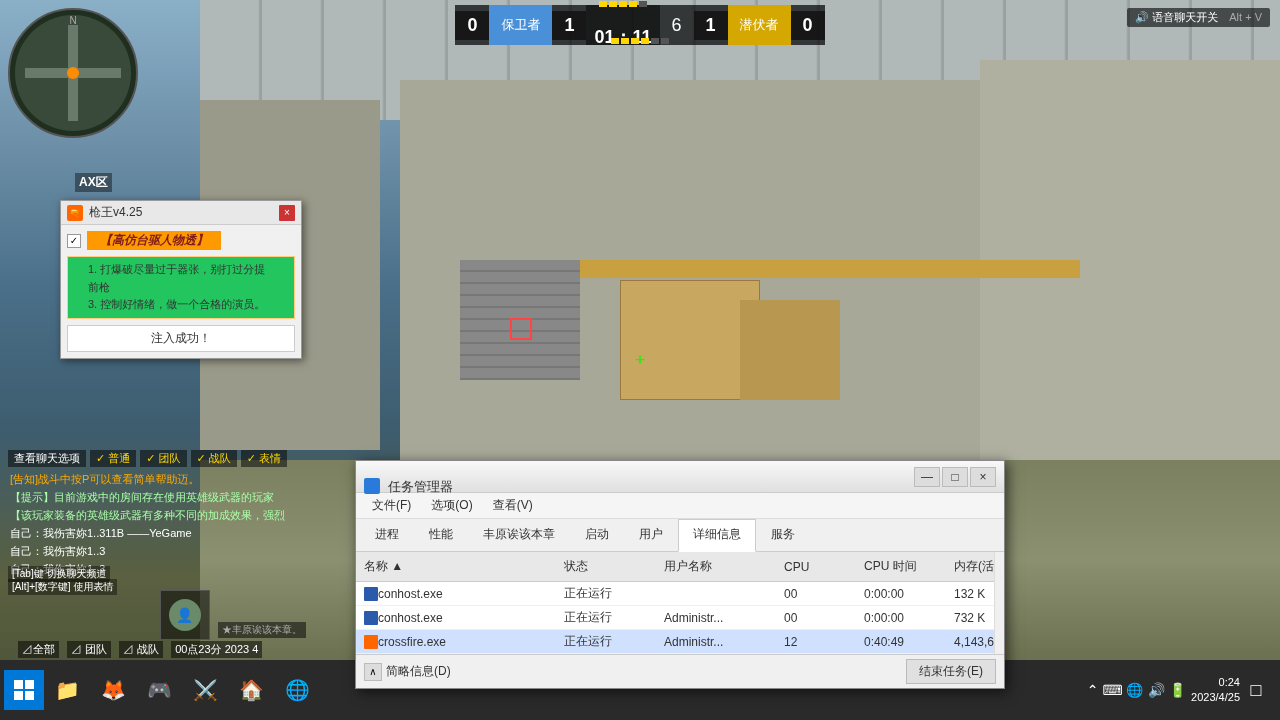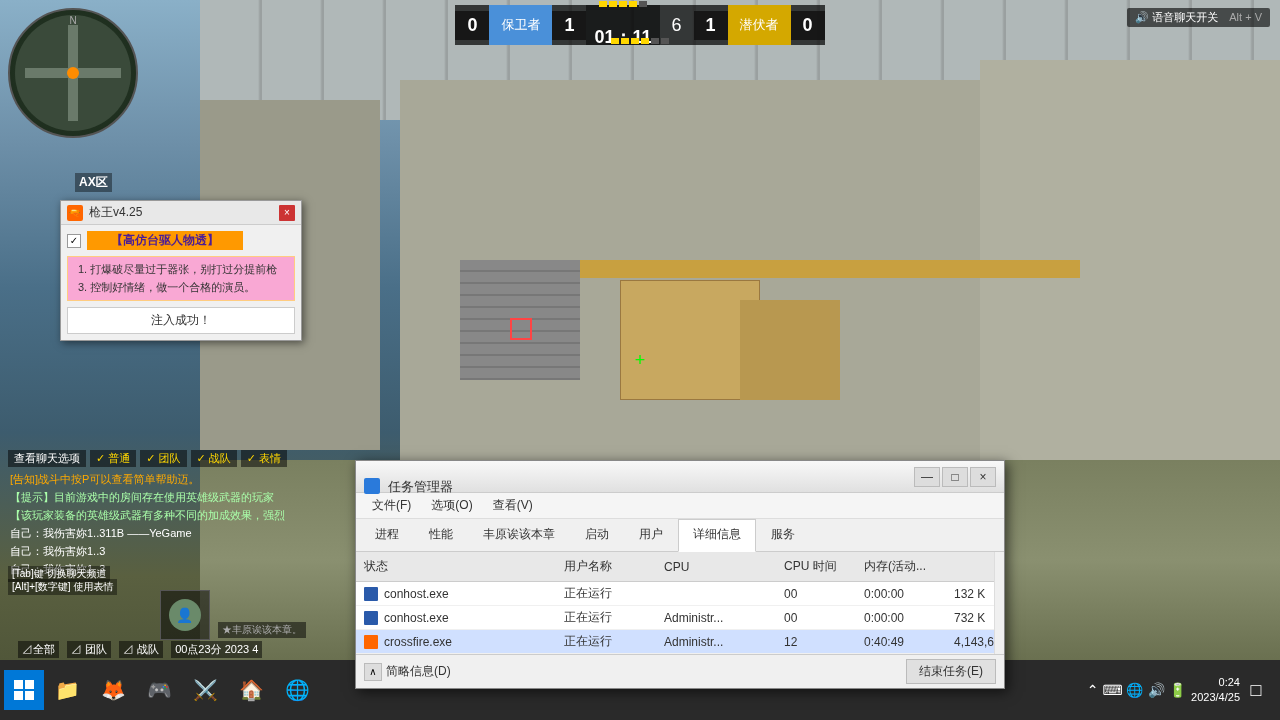--- a/index.html
+++ b/index.html
@@ -409,29 +409,30 @@
       border: 1px solid #999;
       background: #fff;
       display: flex;
       align-items: center;
       justify-content: center;
       font-size: 10px;
       cursor: pointer;
     }
     .cheat-checkbox-label {
       font-size: 12px;
-      color: #4c1d95;
+      color: #7f1d1d;
       background: #ff9900;
-      padding: 1px 24px;
+      padding: 1px 13px;
       font-weight: bold;
+      font-style: italic;
     }
     .cheat-info {
-      background: #f9a8d4;
+      background: #22c55e;
       border: 1px solid #ffcc80;
-      padding: 4px 10px;
+      padding: 4px 20px;
       font-size: 11px;
       color: #333;
       line-height: 1.6;
       margin-bottom: 6px;
     }
     .cheat-status {
       background: #fff;
       border: 1px solid #ccc;
       text-align: center;
       padding: 4px;
@@ -592,21 +593,21 @@
       align-items: center;
     }
     .tm-cell {
       padding: 3px 8px;
       white-space: nowrap;
       overflow: hidden;
       text-overflow: ellipsis;
     }
     .tm-cell.name {
       display: flex;
-      gap: 6px;
+      gap: 0;
     }
     .process-icon {
       width: 14px;
       height: 14px;
       background: #666;
       border-radius: 1px;
       flex-shrink: 0;
     }
     .process-icon.blue { background: #2a5aaa; }
     .process-icon.orange { background: #ff6600; }
@@ -863,20 +864,21 @@
     <div class="tm-tab">性能</div>
     <div class="tm-tab">丰原诶该本章</div>
     <div class="tm-tab">启动</div>
     <div class="tm-tab">用户</div>
     <div class="tm-tab active">详细信息</div>
     <div class="tm-tab">服务</div>
   </div>
   <div style="display:flex">
     <div style="flex:1;overflow:hidden">
       <div class="tm-table-header">
+        <div class="tm-th">名称 ▲</div>
         <div class="tm-th">状态</div>
         <div class="tm-th">用户名称</div>
         <div class="tm-th">CPU</div>
         <div class="tm-th">CPU 时间</div>
         <div class="tm-th">内存(活动...</div>
 
       </div>
       <div class="tm-rows">
 
         <div class="tm-row">

